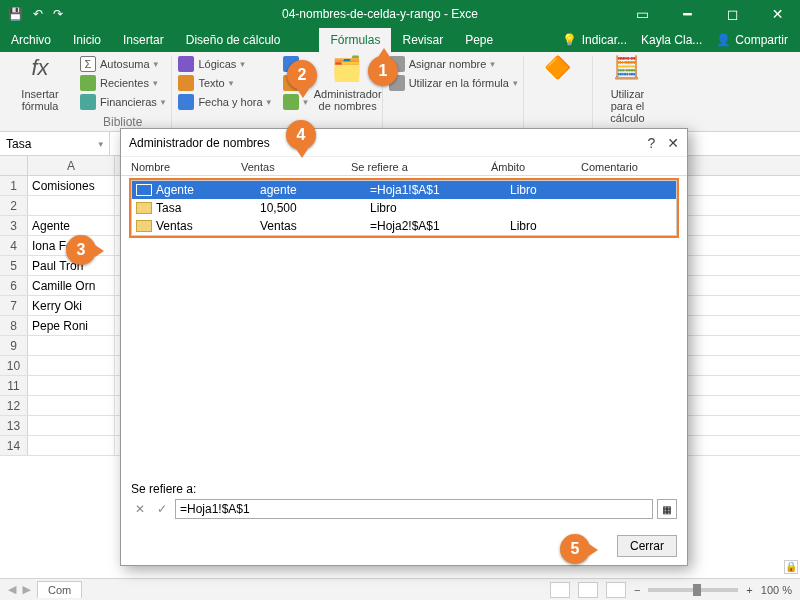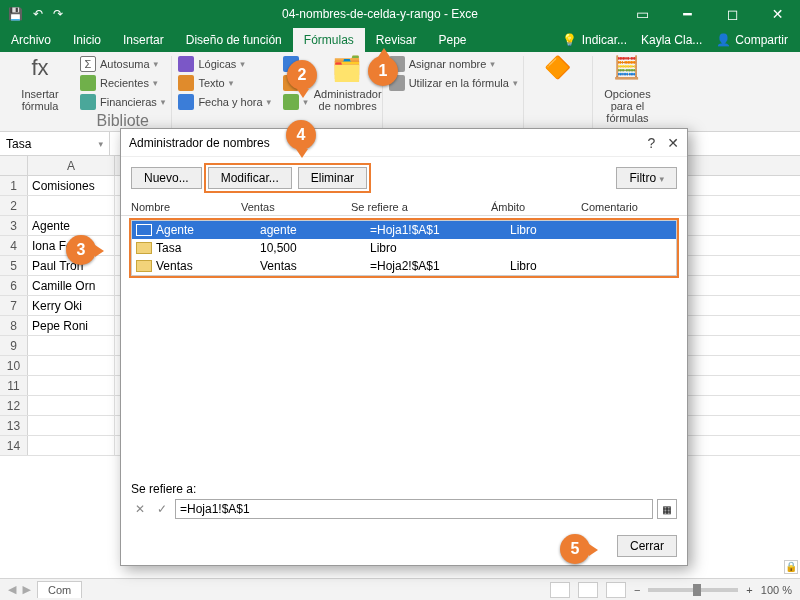--- a/index.html
+++ b/index.html
@@ -8,32 +8,32 @@
 
 .titlebar { height: 28px; background: #0f7b3f; display: flex; align-items: center; color: #fff; font-size: 12px; }
 .titlebar .left { width: 140px; display: flex; align-items: center; padding-left: 8px; gap: 10px; }
 .titlebar .title { flex: 1; text-align: center; }
 .titlebar .winbtns { display: flex; }
 .titlebar .winbtn { width: 45px; height: 28px; display: flex; align-items: center; justify-content: center; color: #fff; font-size: 14px; }
 
 
 .menutabs { height: 24px; background: #0f7b3f; display: flex; align-items: stretch; color: #fff; font-size: 12px; }
 .menutabs .tab { padding: 4px 11px; display: flex; align-items: center; }
-.menutabs .tab.active { background: #f3f3f3; color: #0f7b3f; }
+.menutabs .tab.active { background: #f3f3f3; color: #0f7b3f; margin-left: 28px; }
 .menutabs .spacer { flex: 1; }
 .menutabs .right { display: flex; align-items: center; gap: 2px; padding-right: 6px; }
 .menutabs .right .item { padding: 3px 6px; display: flex; align-items: center; gap: 4px; }
 
 
 .ribbon { height: 80px; background: #f3f3f3; border-bottom: 1px solid #d4d4d4; display: flex; padding: 4px 6px 2px 6px; font-size: 11px; color: #444; position: relative; }
 .ribbon .group { display: flex; flex-direction: column; justify-content: space-between; border-right: 1px solid #e0e0e0; padding: 0 6px; }
 .ribbon .bigbtn { display: flex; flex-direction: column; align-items: center; justify-content: center; width: 56px; gap: 2px; text-align: center; line-height: 1.1; }
 .ribbon .col { display: flex; flex-direction: column; gap: 3px; }
 .ribbon .row { display: flex; align-items: center; gap: 4px; white-space: nowrap; }
-.ribbon .grouplabel { text-align: center; color: #777; font-size: 16px; padding-top: 2px; }
+.ribbon .grouplabel { text-align: center; color: #777; font-size: 12px; padding-top: 2px; }
 .ico { width: 16px; height: 16px; display: inline-block; background: #70b04a; border-radius: 2px; }
 .ico.blue { background: #3b7dd8; }
 .ico.orange { background: #e08b2c; }
 .ico.purple { background: #7b57c7; }
 .ico.teal { background: #4aa79a; }
 .ico.gray { background: #999; }
 .ribbon .bigico { width: 30px; height: 30px; display: inline-block; }
 
 
 .fbar { height: 24px; border-bottom: 1px solid #d4d4d4; display: flex; align-items: stretch; }
@@ -108,42 +108,42 @@
     <div class="winbtn">━</div>
     <div class="winbtn">◻</div>
     <div class="winbtn">✕</div>
   </div>
 </div>
 
 <div class="menutabs">
   <div class="tab">Archivo</div>
   <div class="tab">Inicio</div>
   <div class="tab">Insertar</div>
-  <div class="tab">Diseño de función</div>
+  <div class="tab">Diseño de cálculo</div>
   <div class="tab active">Fórmulas</div>
   <div class="tab">Revisar</div>
   <div class="tab">Pepe</div>
   <div class="spacer"></div>
   <div class="right">
     <div class="item">
         <span>💡</span>
         <span>Indicar...</span>
       </div>
     <div class="item">Kayla Cla...</div>
     <div class="item">
         <span>👤</span>
         <span>Compartir</span>
       </div>
   </div>
 </div>
 
 <div class="ribbon">
   <div class="group" style="border-right:none;">
     <div class="bigbtn">
-      <span class="bigico" style="font-size:22px;color:#555;">fx</span>
+      <span class="bigico" style="font-style:italic;font-size:22px;color:#555;">fx</span>
       <span>Insertar fórmula</span>
     </div>
   </div>
   <div class="group">
     <div class="col">
       <div class="row">
           <span class="ico gray" style="background:#fff;border:1px solid #777;color:#555;text-align:center;line-height:14px;">Σ</span>
           <span>Autosuma</span>
           <span class="drop">▾</span>
         </div>
@@ -219,21 +219,21 @@
     <div class="grouplabel">&nbsp;</div>
   </div>
   <div class="group">
     <div class="bigbtn">
       <span class="bigico" style="font-size:22px;">🔶</span>
     </div>
   </div>
   <div class="group" style="border-right:none;">
     <div class="bigbtn">
       <span class="bigico" style="font-size:22px;">🧮</span>
-      <span>Opciones para el fórmulas</span>
+      <span>Utilizar para el cálculo</span>
     </div>
   </div>
 </div>
 
 <div class="fbar">
   <div class="namebox">
     <span>Tasa</span>
     <span class="drop">▾</span>
   </div>
   <div class="fxarea"></div>
@@ -414,32 +414,20 @@
 </div>
 
 <div class="dialog">
   <div class="dtitle">
     <span>Administrador de nombres</span>
     <div class="ticons">
       <span>?</span>
       <span>✕</span>
     </div>
   </div>
-  <div class="dtoolbar" style="position:relative;">
-    <div class="btngroup">
-      <button class="dbtn"><span>Nuevo...</span></button>
-      <span class="hl-orange" style="display:inline-flex; gap:6px;">
-        <button class="dbtn"><span>Modificar...</span></button>
-        <button class="dbtn"><span>Eliminar</span></button>
-      </span>
-    </div>
-    <div>
-      <button class="dbtn"><span>Filtro</span> <span class="drop">▾</span></button>
-    </div>
-  </div>
   <div class="listhead">
     <div class="lh-name">Nombre</div>
     <div class="lh-val">Ventas</div>
     <div class="lh-ref">Se refiere a</div>
     <div class="lh-amb">Ámbito</div>
     <div class="lh-com">Comentario</div>
   </div>
   <div class="listarea hlb" id="nameslist" style="flex:0 0 56px;">
       <div class="drow sel">
         <span class="dico"></span>

